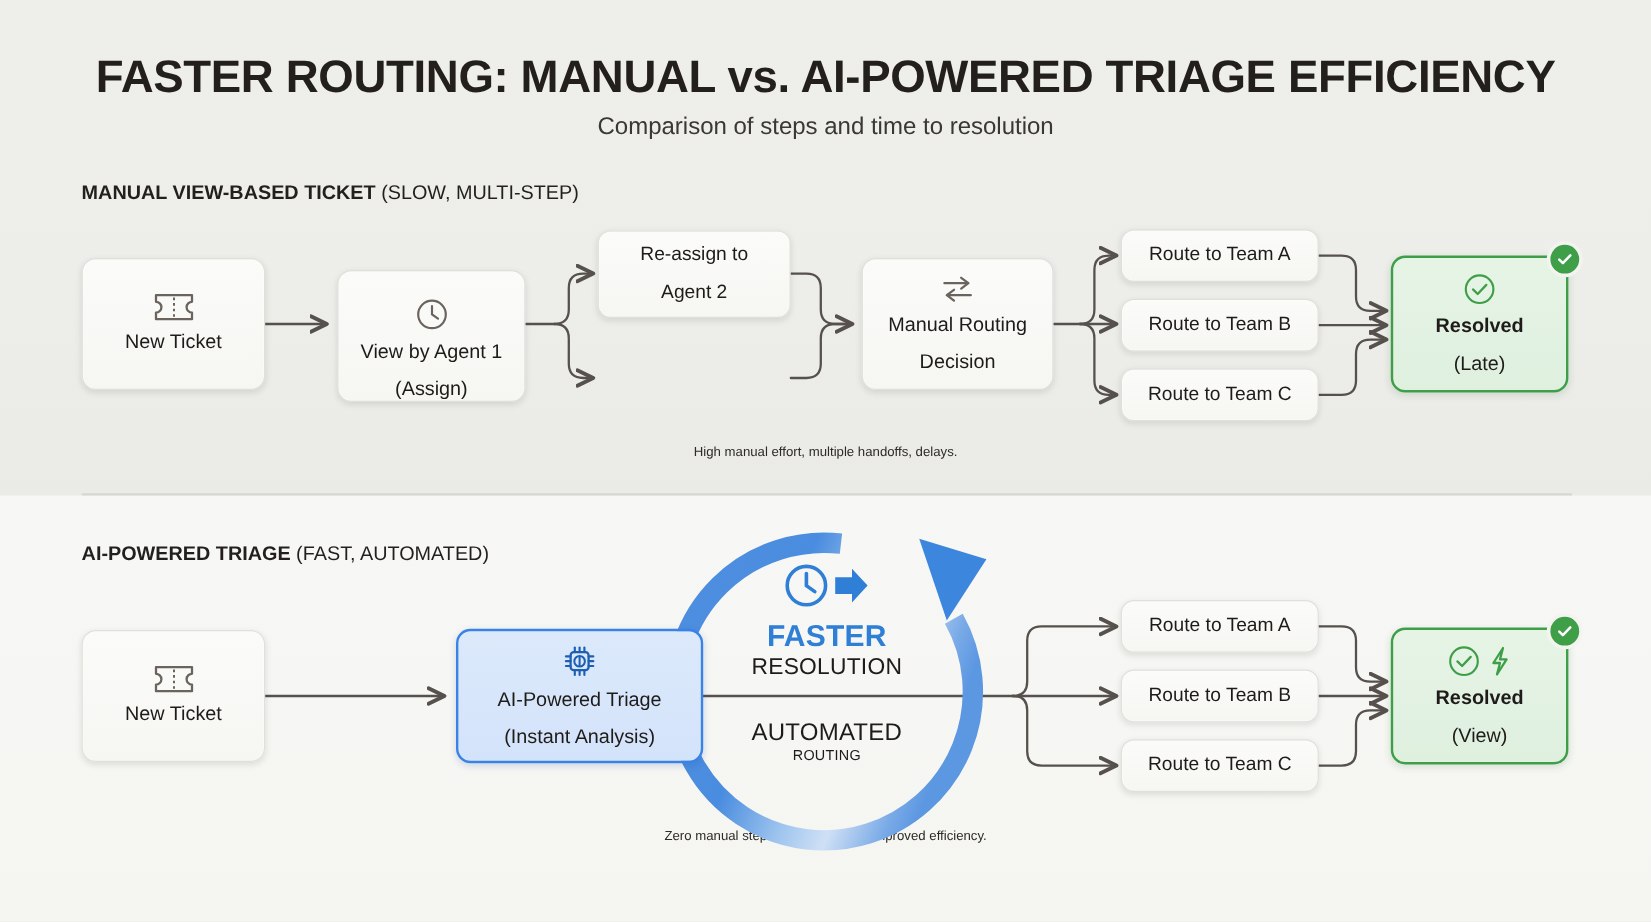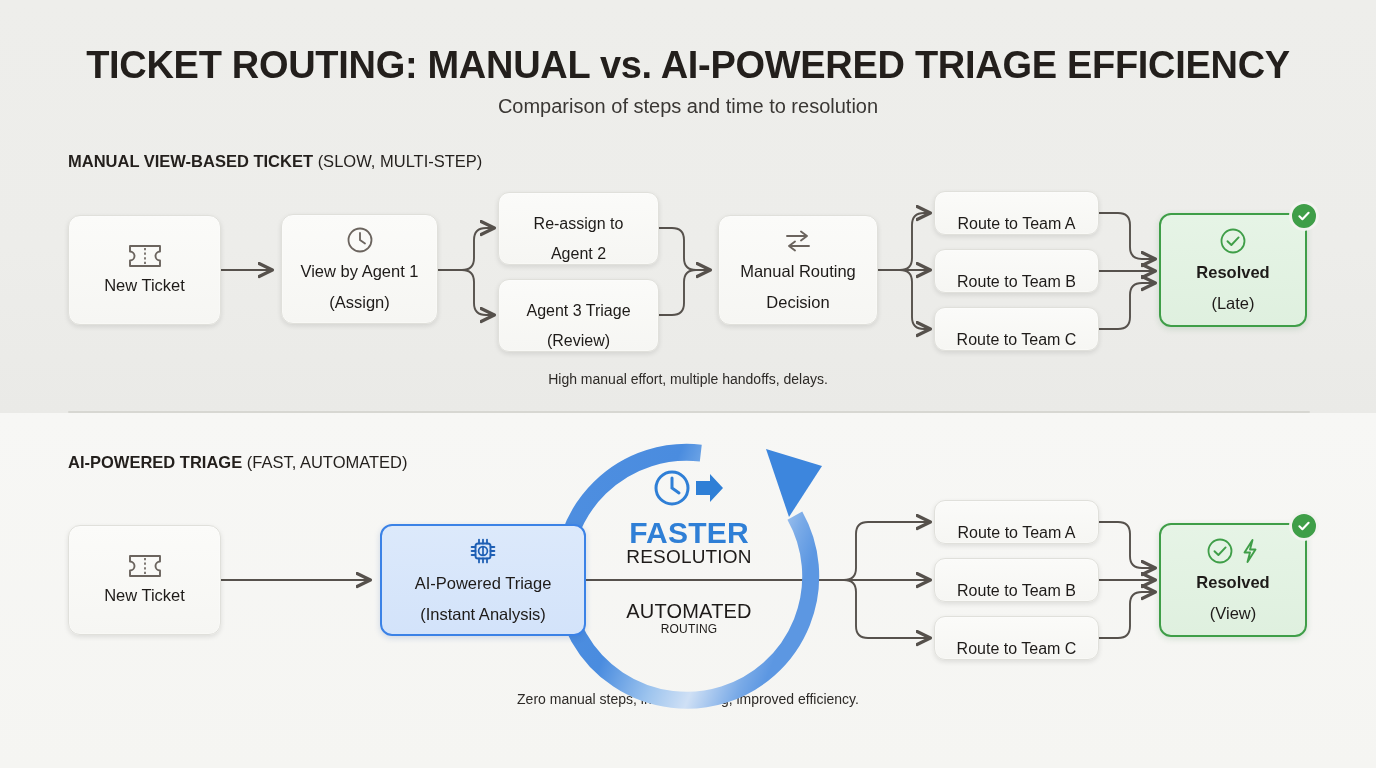--- a/index.html
+++ b/index.html
@@ -39,41 +39,41 @@
   .section-head {
     position: absolute; font-size: 16.5px; color: #231f1c; white-space: nowrap;
   }
   .section-head .bold { font-weight: bold; }
   .section-head .reg  { font-weight: normal; }
   #head-manual { left: 68px; top: 152px; }
   #head-ai     { left: 68px; top: 453px; }
 
   .caption {
     position: absolute; width: 1376px; text-align: center;
-    font-size: 14px; color: #2d2a27;
+    font-size: 11px; color: #2d2a27;
   }
   #caption-manual { left: 0; top: 371px; }
   #caption-ai     { left: 0; top: 691px; }
 
   
   .node {
     position: absolute;
     background: linear-gradient(180deg,#fbfbf9 0%,#f6f6f3 100%);
     border: 1px solid #e0e0db;
     border-radius: 12px;
     box-shadow: 0 2px 5px rgba(0,0,0,.10), 0 0 0 .5px rgba(255,255,255,.6) inset;
     display: flex; flex-direction: column;
     align-items: center; justify-content: center;
     text-align: center; color: #1e1b19;
   }
   .node .lbl { font-size: 16.5px; line-height: 1.22; }
   .node .lbl .sub { display: block; margin-top: 11px; }
   .node .ico { margin-bottom: 7px; line-height: 0; }
 
-  .node.small { border-radius: 11px; justify-content: flex-end; }
+  .node.small { border-radius: 11px; }
   .node.small .lbl { font-size: 16px; }
 
   .node.ai {
     background: linear-gradient(180deg,#dce9fb 0%,#d3e3fa 100%);
     border: 2px solid #3b82e6;
     box-shadow: 0 2px 6px rgba(30,80,160,.18);
   }
   .node.resolved {
     background: linear-gradient(180deg,#e6f4e6 0%,#dff0df 100%);
     border: 2px solid #3f9e48;
@@ -88,35 +88,35 @@
     display: flex; align-items: center; justify-content: center;
   }
 
   
   #wires { position: absolute; inset: 0; width: 1376px; height: 768px; pointer-events: none; }
 
   
   .circle-text {
     position: absolute; text-align: center; white-space: nowrap;
   }
-  #ct-faster { left: 578px; top: 516px; width: 222px; font-size: 30px; font-weight: bold; color: #2f7fd6; letter-spacing: .2px; }
+  #ct-faster { left: 578px; top: 516px; width: 222px; font-size: 25px; font-weight: bold; color: #2f7fd6; letter-spacing: .2px; }
   #ct-resolution { left: 578px; top: 546px; width: 222px; font-size: 19px; font-weight: normal; color: #1e1b19; letter-spacing: .2px; }
   #ct-automated { left: 578px; top: 600px; width: 222px; font-size: 20px; color: #1e1b19; letter-spacing: .2px; }
   #ct-routing   { left: 578px; top: 622px; width: 222px; font-size: 12px; color: #1e1b19; letter-spacing: .2px; }
 </style>
 </head>
 <body>
 
 <div id="stage">
 
   <div class="band-top"></div>
   <div class="band-bottom"></div>
   <div class="divider"></div>
 
-  <div class="title">TICKET ROUTING: MANUAL vs. AI-POWERED TRIAGE EFFICIENCY</div>
+  <div class="title">FASTER ROUTING: MANUAL vs. AI-POWERED TRIAGE EFFICIENCY</div>
   <div class="subtitle">Comparison of steps and time to resolution</div>
 
   <div class="section-head" id="head-manual">
     <span class="bold">MANUAL VIEW-BASED TICKET</span>
     <span class="reg">(SLOW, MULTI-STEP)</span>
   </div>
 
   <div class="section-head" id="head-ai">
     <span class="bold">AI-POWERED TRIAGE</span>
     <span class="reg">(FAST, AUTOMATED)</span>
@@ -185,46 +185,40 @@
   <div class="node" style="left:68px; top:215px; width:153px; height:110px;">
     <div class="ico">
       <svg width="34" height="24" viewBox="0 0 34 24">
         <path d="M2,2 H32 V7.5 a4.5,4.5 0 0 0 0,9 V22 H2 V16.5 a4.5,4.5 0 0 0 0,-9 Z" fill="none" stroke="#6b645e" stroke-width="1.9" stroke-linejoin="round"></path>
         <line x1="17" y1="4" x2="17" y2="20" stroke="#6b645e" stroke-width="1.7" stroke-dasharray="2.2 2.4"></line>
       </svg>
     </div>
     <div class="lbl">New Ticket</div>
   </div>
 
-  <div class="node" style="left:281px; top:214px; width:157px; height:110px;">
+  <div class="node" style="left:281px; top:225px; width:157px; height:110px;justify-content:flex-end;">
     <div class="ico">
       <svg width="28" height="28" viewBox="0 0 28 28">
         <circle cx="14" cy="14" r="11.5" fill="none" stroke="#6b645e" stroke-width="1.8"></circle>
         <path d="M14,7 V14 L19,17.5" fill="none" stroke="#6b645e" stroke-width="1.8" stroke-linecap="round"></path>
       </svg>
     </div>
     <div class="lbl">
       <span>View by Agent 1</span>
       <span class="sub">(Assign)</span>
     </div>
   </div>
 
   <div class="node small" style="left:498px; top:192px; width:161px; height:73px;">
     <div class="lbl">
       <span>Re-assign to</span>
       <span class="sub">Agent 2</span>
     </div>
   </div>
 
-  <div class="node small" style="left:498px; top:279px; width:161px; height:73px;">
-    <div class="lbl">
-      <span>Agent 3 Triage</span>
-      <span class="sub">(Review)</span>
-    </div>
-  </div>
 
   <div class="node" style="left:718px; top:215px; width:160px; height:110px;">
     <div class="ico">
       <svg width="32" height="26" viewBox="0 0 32 26">
         <path d="M5,8 H24 M19,3.5 L25,8 L19,12.5" fill="none" stroke="#6b645e" stroke-width="1.9" stroke-linecap="round" stroke-linejoin="round"></path>
         <path d="M27,18 H8 M13,13.5 L7,18 L13,22.5" fill="none" stroke="#6b645e" stroke-width="1.9" stroke-linecap="round" stroke-linejoin="round"></path>
       </svg>
     </div>
     <div class="lbl">
       <span>Manual Routing</span>

